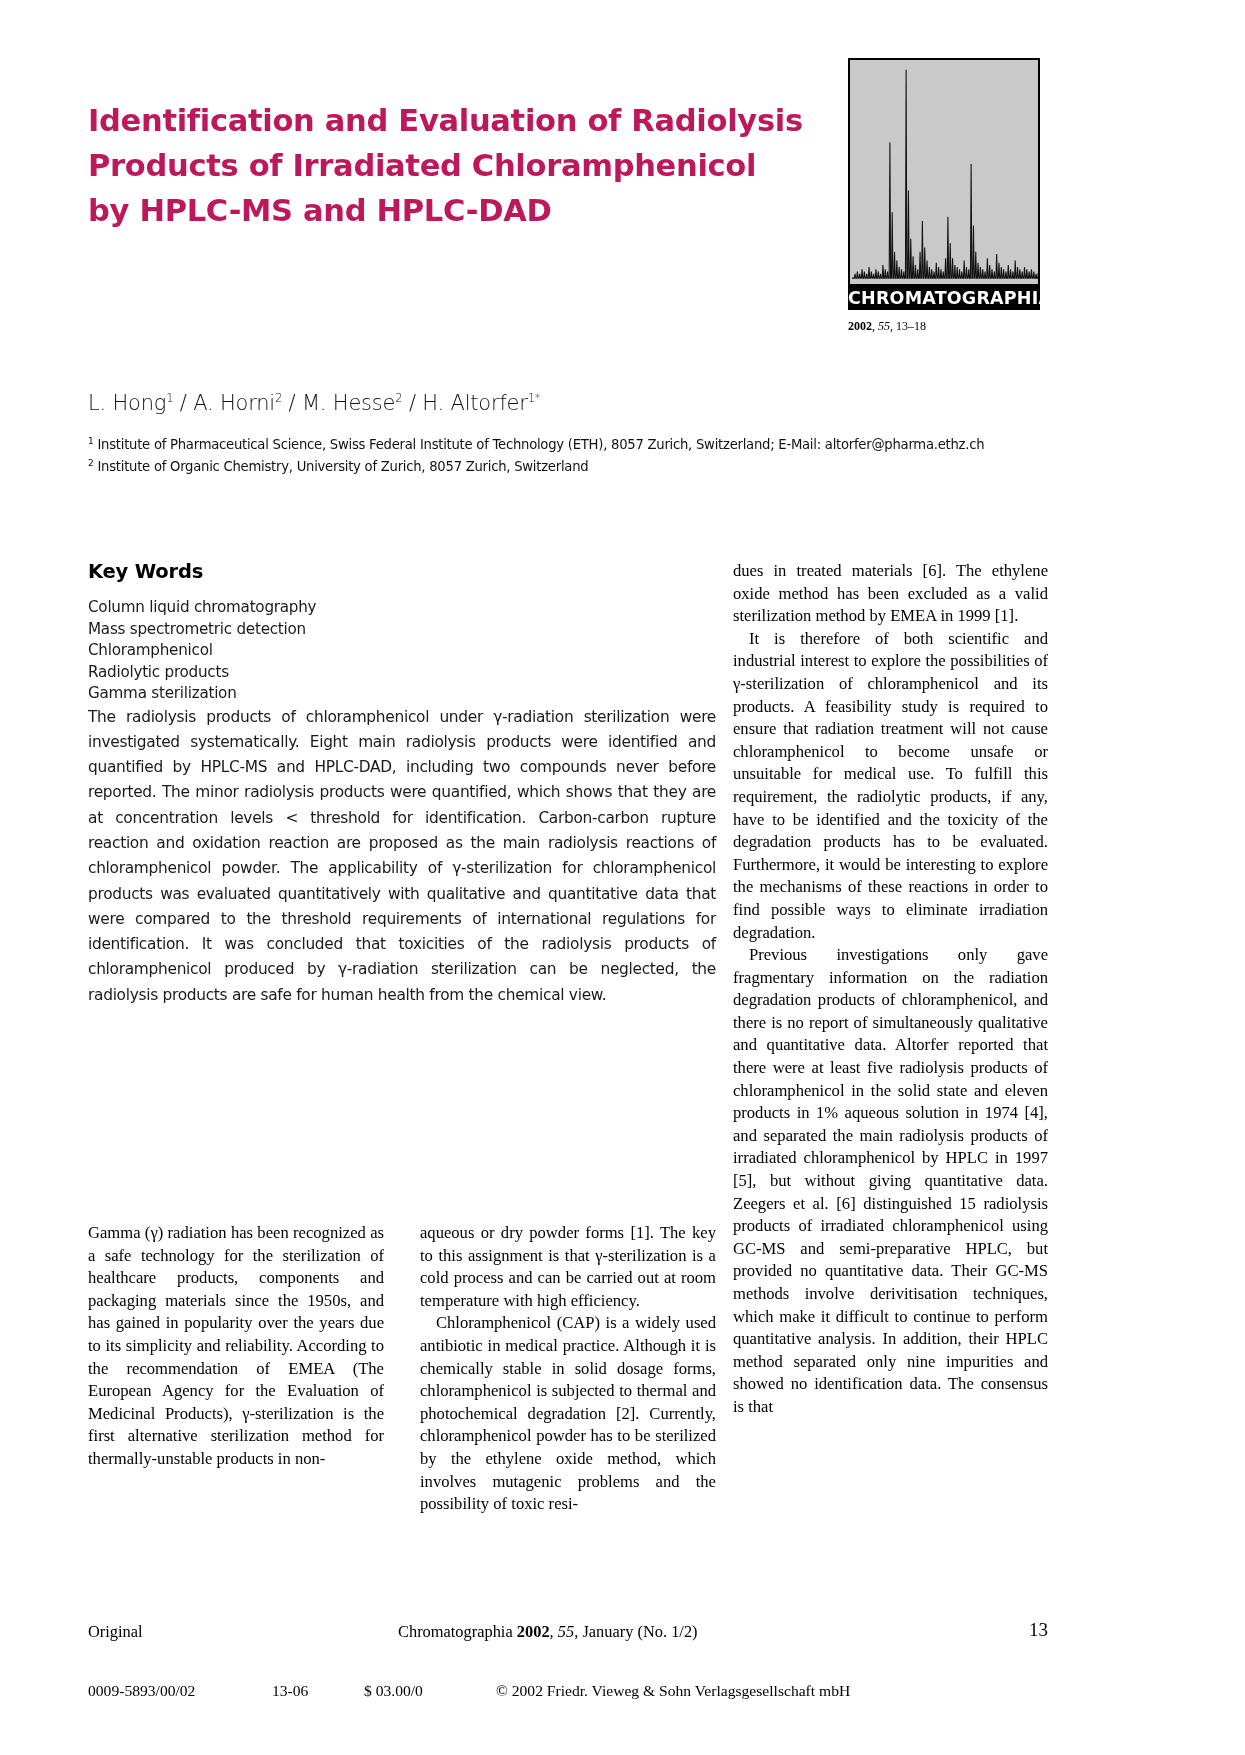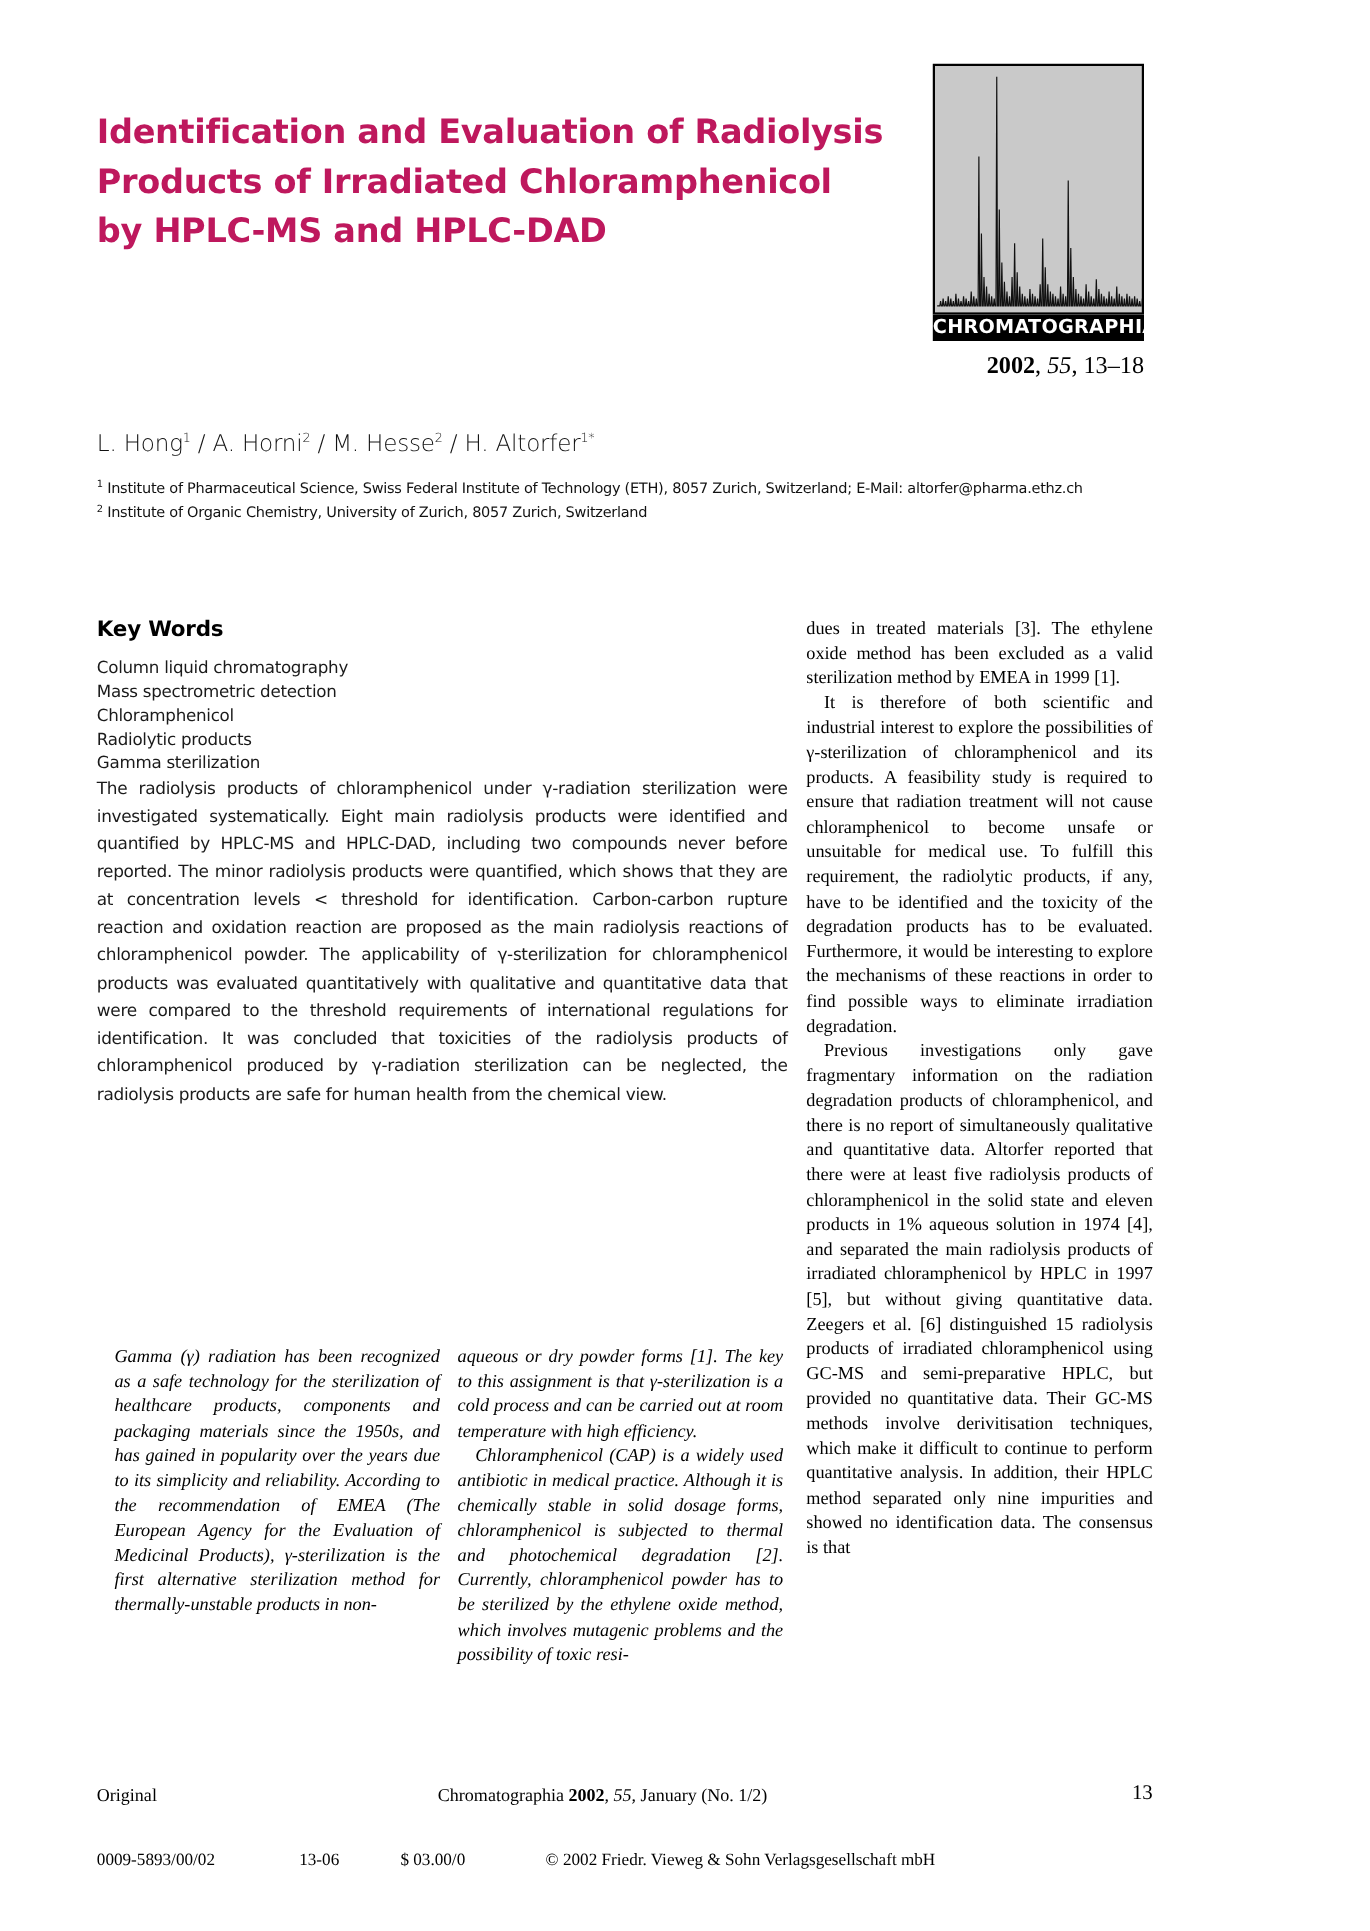--- a/index.html
+++ b/index.html
@@ -70,24 +70,23 @@
     font-family: "DejaVu Sans", sans-serif;
     font-weight: bold;
     font-size: 17.5px;
     letter-spacing: 0.2px;
     text-align: center;
     line-height: 24px;
     box-sizing: border-box;
   }
   .logo-cite {
     margin-top: 9px;
-    text-align: right;
     width: 192px;
     font-family: "Liberation Serif", serif;
-    font-size: 22px;
+    font-size: 12px;
     color: #000;
   }
   .logo-cite b { font-weight: bold; }
   .logo-cite i { font-style: italic; }
 
   
   .authors {
     position: absolute;
     left: 88px;
     top: 391px;
@@ -166,26 +165,25 @@
     font-size: 16.6px;
     line-height: 22.6px;
     text-align: justify;
     color: #000;
   }
   .serif-col p { margin: 0; text-indent: 0; }
   .serif-col p + p { text-indent: 16px; }
 
   .intro-cols {
     position: absolute;
-    left: 104px;
+    left: 88px;
     top: 1222px;
     width: 628px;
     display: flex;
-    gap: 16px;
-    font-style: italic;
+    gap: 36px;
   }
   .intro-colA { width: 296px; }
   .intro-colB { width: 296px; }
 
   
   .footer {
     position: absolute;
     left: 88px;
     top: 1622px;
     width: 960px;
@@ -270,21 +268,21 @@
     <div class="intro-colA serif-col">
       <p>Gamma (γ) radiation has been recognized as a safe technology for the sterilization of healthcare products, components and packaging materials since the 1950s, and has gained in popularity over the years due to its simplicity and reliability. According to the recommendation of EMEA (The European Agency for the Evaluation of Medicinal Products), γ-sterilization is the first alternative sterilization method for thermally-unstable products in non-</p>
     </div>
     <div class="intro-colB serif-col">
       <p>aqueous or dry powder forms [1]. The key to this assignment is that γ-sterilization is a cold process and can be carried out at room temperature with high efficiency.</p>
       <p>Chloramphenicol (CAP) is a widely used antibiotic in medical practice. Although it is chemically stable in solid dosage forms, chloramphenicol is subjected to thermal and photochemical degradation [2]. Currently, chloramphenicol powder has to be sterilized by the ethylene oxide method, which involves mutagenic problems and the possibility of toxic resi-</p>
     </div>
   </div>
 
   <div class="col-right serif-col">
-    <p>dues in treated materials [3]. The ethylene oxide method has been excluded as a valid sterilization method by EMEA in 1999 [1].</p>
+    <p>dues in treated materials [6]. The ethylene oxide method has been excluded as a valid sterilization method by EMEA in 1999 [1].</p>
     <p>It is therefore of both scientific and industrial interest to explore the possibilities of γ-sterilization of chloramphenicol and its products. A feasibility study is required to ensure that radiation treatment will not cause chloramphenicol to become unsafe or unsuitable for medical use. To fulfill this requirement, the radiolytic products, if any, have to be identified and the toxicity of the degradation products has to be evaluated. Furthermore, it would be interesting to explore the mechanisms of these reactions in order to find possible ways to eliminate irradiation degradation.</p>
     <p>Previous investigations only gave fragmentary information on the radiation degradation products of chloramphenicol, and there is no report of simultaneously qualitative and quantitative data. Altorfer reported that there were at least five radiolysis products of chloramphenicol in the solid state and eleven products in 1% aqueous solution in 1974 [4], and separated the main radiolysis products of irradiated chloramphenicol by HPLC in 1997 [5], but without giving quantitative data. Zeegers et al. [6] distinguished 15 radiolysis products of irradiated chloramphenicol using GC-MS and semi-preparative HPLC, but provided no quantitative data. Their GC-MS methods involve derivitisation techniques, which make it difficult to continue to perform quantitative analysis. In addition, their HPLC method separated only nine impurities and showed no identification data. The consensus is that</p>
   </div>
 
   <div class="footer">
     <div class="footer-row1">
       <span class="f-original">Original</span>
       <span class="f-journal"><span>Chromatographia</span> <b>2002</b>, <i>55</i><span>, January (No. 1/2)</span></span>
       <span class="f-page">13</span>
     </div>

